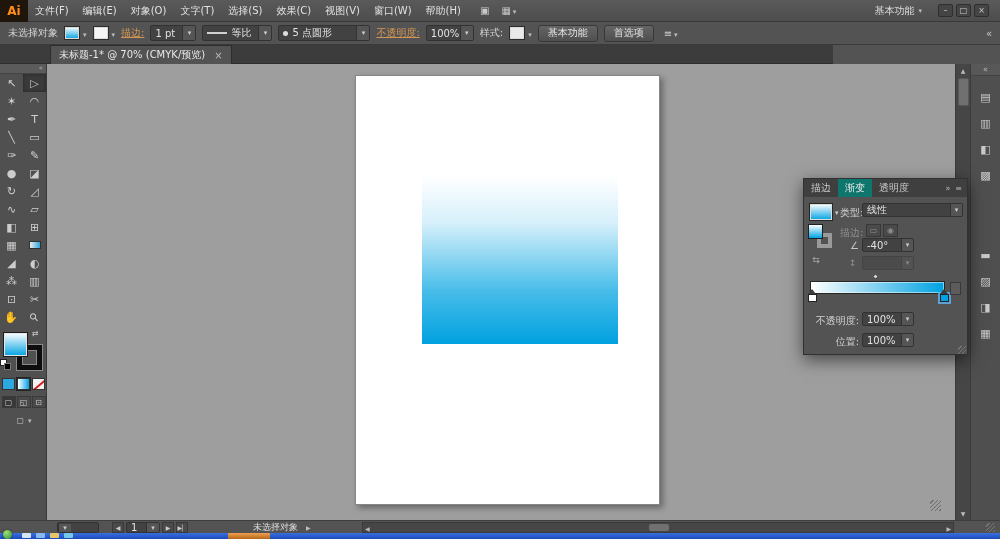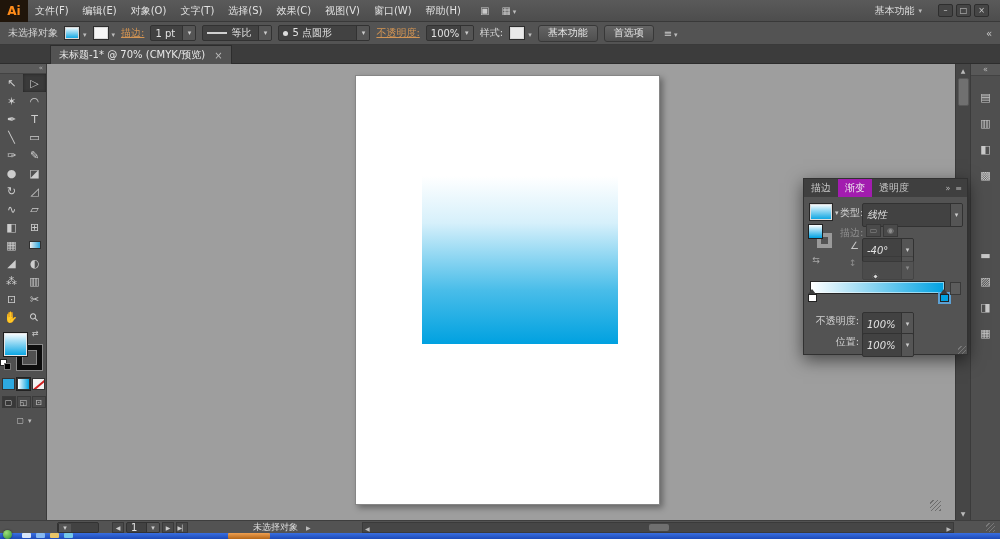--- a/index.html
+++ b/index.html
@@ -39,21 +39,21 @@
   .combo .arrow::after{content:"▾";font-size:7px;color:#ccc;}
   .w44{width:46px;}.w66{width:70px;align-items:center;}.w88{width:92px;}.w46{width:48px;}
   .profile-line{width:20px;height:2px;background:#d0d0d0;margin-left:4px;flex:none;}
   .brush-dot{width:5px;height:5px;border-radius:50%;background:#ddd;margin-left:4px;flex:none;}
   .btn{height:17px;padding:0 9px;background:linear-gradient(#646464,#4f4f4f);border:1px solid #383838;border-radius:3px;
        color:#e4e4e4;font-size:10px;font-family:inherit;}
   .pmenu{color:#ccc;font-size:10px;margin-left:4px;display:flex;align-items:center;}
   .dock-toggle{margin-left:auto;color:#c8c8c8;font-size:10px;}
 
   
-  .tabbar{position:absolute;left:0;top:45px;width:1000px;height:19px;background:#3c3c3c;border-bottom:1px solid #2d2d2d;}
+  .tabbar{position:absolute;left:0;top:45px;width:833px;height:19px;background:#3c3c3c;border-bottom:1px solid #2d2d2d;}
   .doctab{position:absolute;left:50px;top:0;height:19px;background:#535353;border:1px solid #2d2d2d;border-bottom:none;
           display:flex;align-items:center;padding:0 8px;gap:9px;font-size:10px;color:#e8e8e8;white-space:nowrap;}
   .tab-close{color:#b9b9b9;font-size:10px;}
 
   
   .toolbar{position:absolute;left:0;top:64px;width:47px;height:456px;background:#505050;border-right:1px solid #3a3a3a;}
   .tb-head{height:10px;background:#5b5b5b;border-bottom:1px solid #434343;color:#b5b5b5;font-size:7px;
            text-align:right;padding-right:3px;line-height:9px;}
   .tools{display:grid;grid-template-columns:23px 23px;}
   .tool{height:18px;display:flex;align-items:center;justify-content:center;font-size:11px;color:#cdcdcd;}
@@ -102,30 +102,30 @@
   .dock-expand{height:12px;color:#bbb;font-size:8px;text-align:center;line-height:12px;background:#585858;border-bottom:1px solid #434343;}
   .dock-icons{display:flex;flex-direction:column;align-items:center;padding-top:12px;gap:8px;}
   .dock-icon{width:20px;height:18px;display:flex;align-items:center;justify-content:center;font-size:11px;color:#c9c9c9;}
   .dock-gap{height:46px;}
 
   
   .gpanel{position:absolute;left:803px;top:178px;width:165px;height:177px;background:#535353;border:1px solid #313131;
           box-shadow:0 5px 16px rgba(0,0,0,0.55);z-index:20;}
   .gp-tabs{height:18px;background:#3f3f3f;display:flex;align-items:stretch;font-size:10px;color:#c7c7c7;}
   .gp-tab{padding:0 7px;display:flex;align-items:center;white-space:nowrap;}
-  .gp-tab.active{background:#a21caf;color:#eeeeee;}
+  .gp-tab.active{background:#0f766e;color:#eeeeee;}
   .gp-flyout{margin-left:auto;display:flex;align-items:center;gap:5px;padding-right:5px;font-size:8px;color:#bbb;}
   .gp-body{position:relative;height:158px;font-size:10px;}
   .gp-swatch{position:absolute;left:5px;top:6px;width:24px;height:18px;background:linear-gradient(180deg,#fff,#00a2e2);
              border:1px solid #262626;box-shadow:inset 0 0 0 1px #ddd;}
   .gp-swatch-dd{position:absolute;left:31px;top:12px;font-size:7px;color:#ccc;}
   .gp-label{position:absolute;color:#d2d2d2;white-space:nowrap;}
   .gp-label.dim{color:#8e8e8e;}
   .gp-label.ralign{left:0;width:55px;text-align:right;}
-  .combo.small{height:24px;position:absolute;font-style:italic;}
+  .combo.small{height:14px;position:absolute;}
   .combo.small .arrow{width:12px;}
   .combo.disabled{opacity:.45;}
   .gp-minibtn{position:absolute;width:15px;height:13px;background:#4a4a4a;border:1px solid #383838;color:#8f8f8f;
               font-size:8px;display:flex;align-items:center;justify-content:center;}
   .gp-proxy-fill{position:absolute;left:4px;top:27px;width:15px;height:15px;background:linear-gradient(180deg,#fff,#00a2e2);
                  border:1px solid #202020;z-index:2;}
   .gp-proxy-stroke{position:absolute;left:13px;top:36px;width:15px;height:15px;border:4px solid #9a9a9a;background:#535353;z-index:1;}
   .gp-reverse{position:absolute;left:5px;top:57px;width:14px;height:12px;color:#a8a8a8;font-size:9px;
               display:flex;align-items:center;justify-content:center;}
   .gp-angle{position:absolute;left:46px;top:43px;color:#c5c5c5;font-size:10px;}

